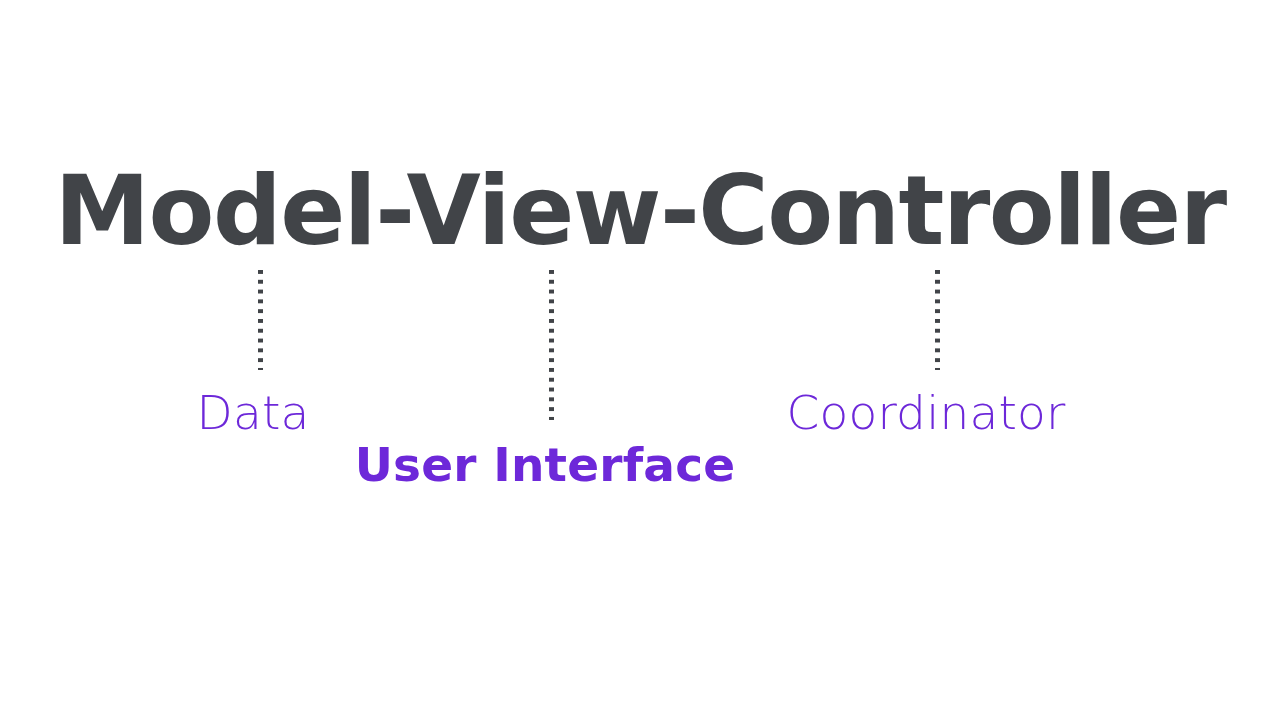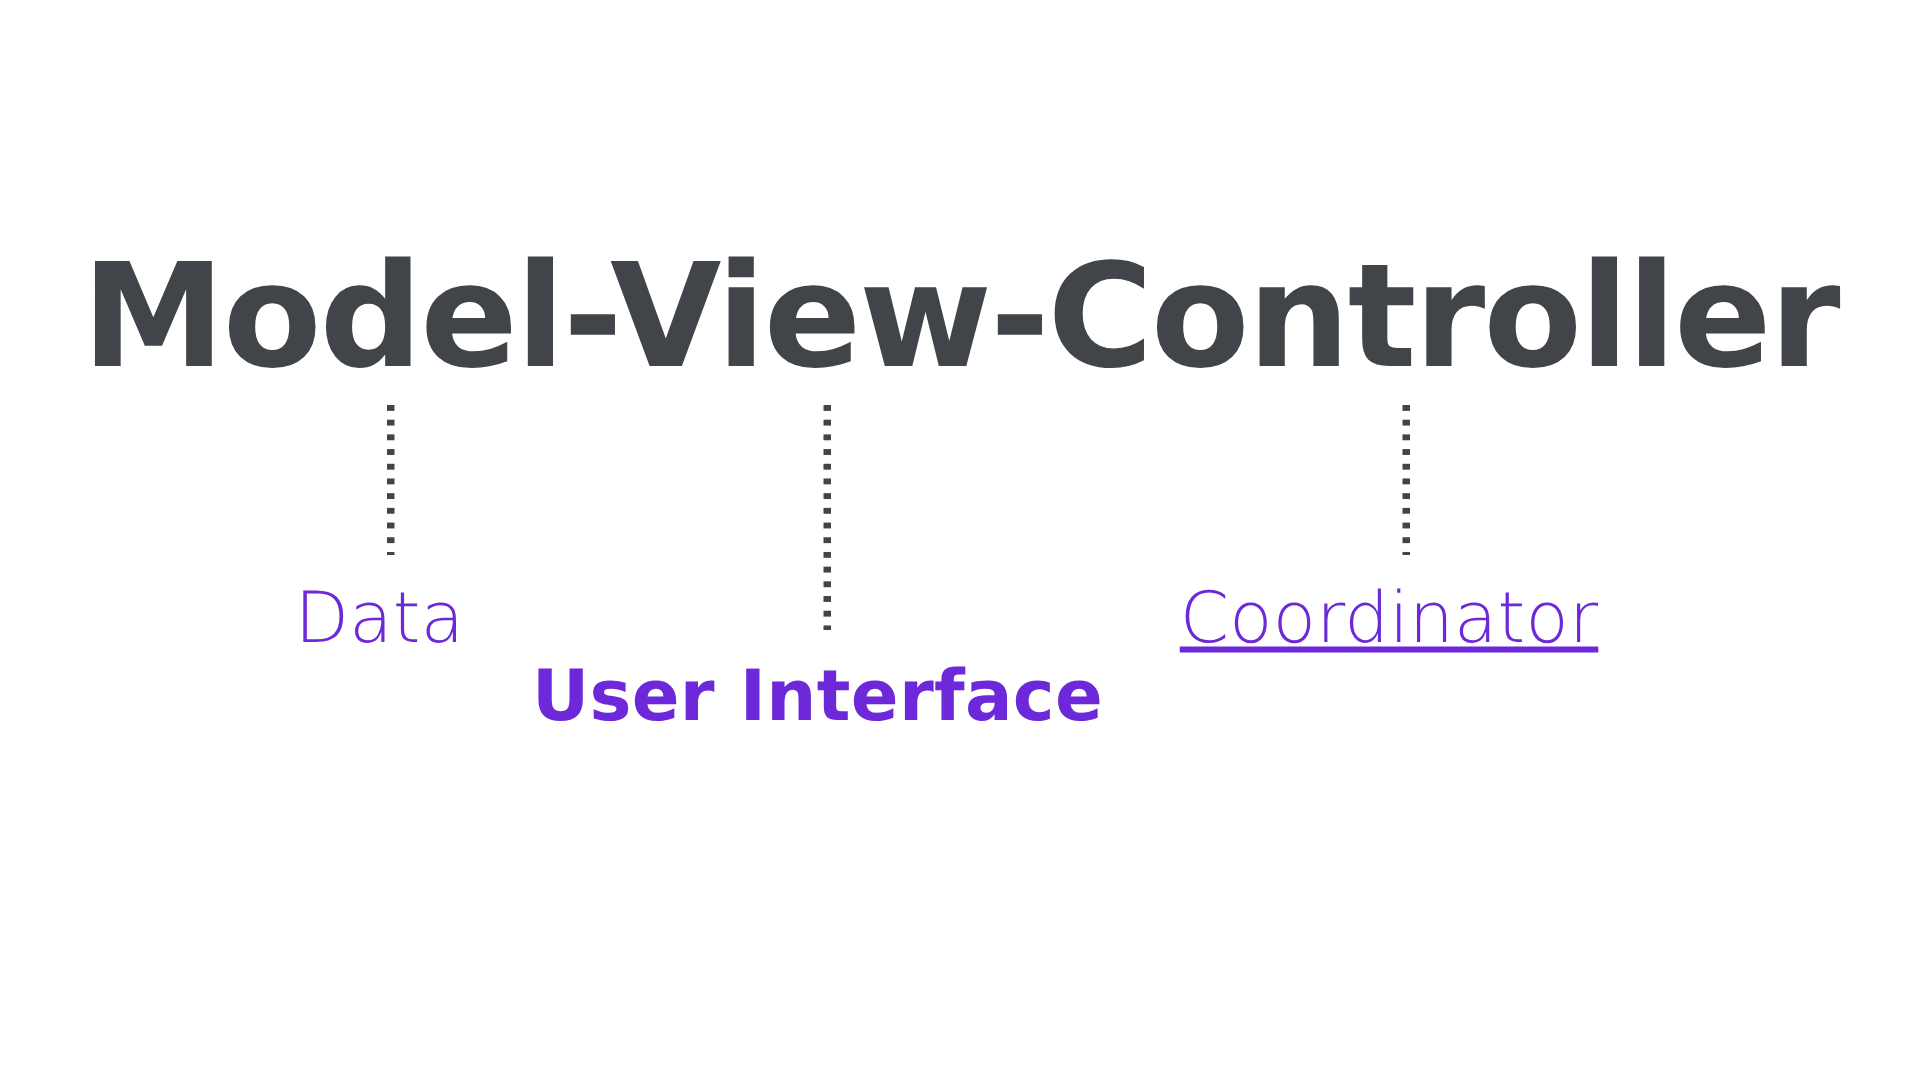--- a/index.html
+++ b/index.html
@@ -87,21 +87,20 @@
     top: 389px;
   }
   .label-ui {
     left: 545px;
     top: 441px;
     font-weight: bold;
   }
   .label-coordinator {
     left: 926px;
     top: 389px;
-    text-decoration: underline;
   }
 </style>
 </head>
 <body>
 
 <div class="slide">
 
   <div class="title">Model-View-Controller</div>
 
   <div class="connector connector-model"></div>

